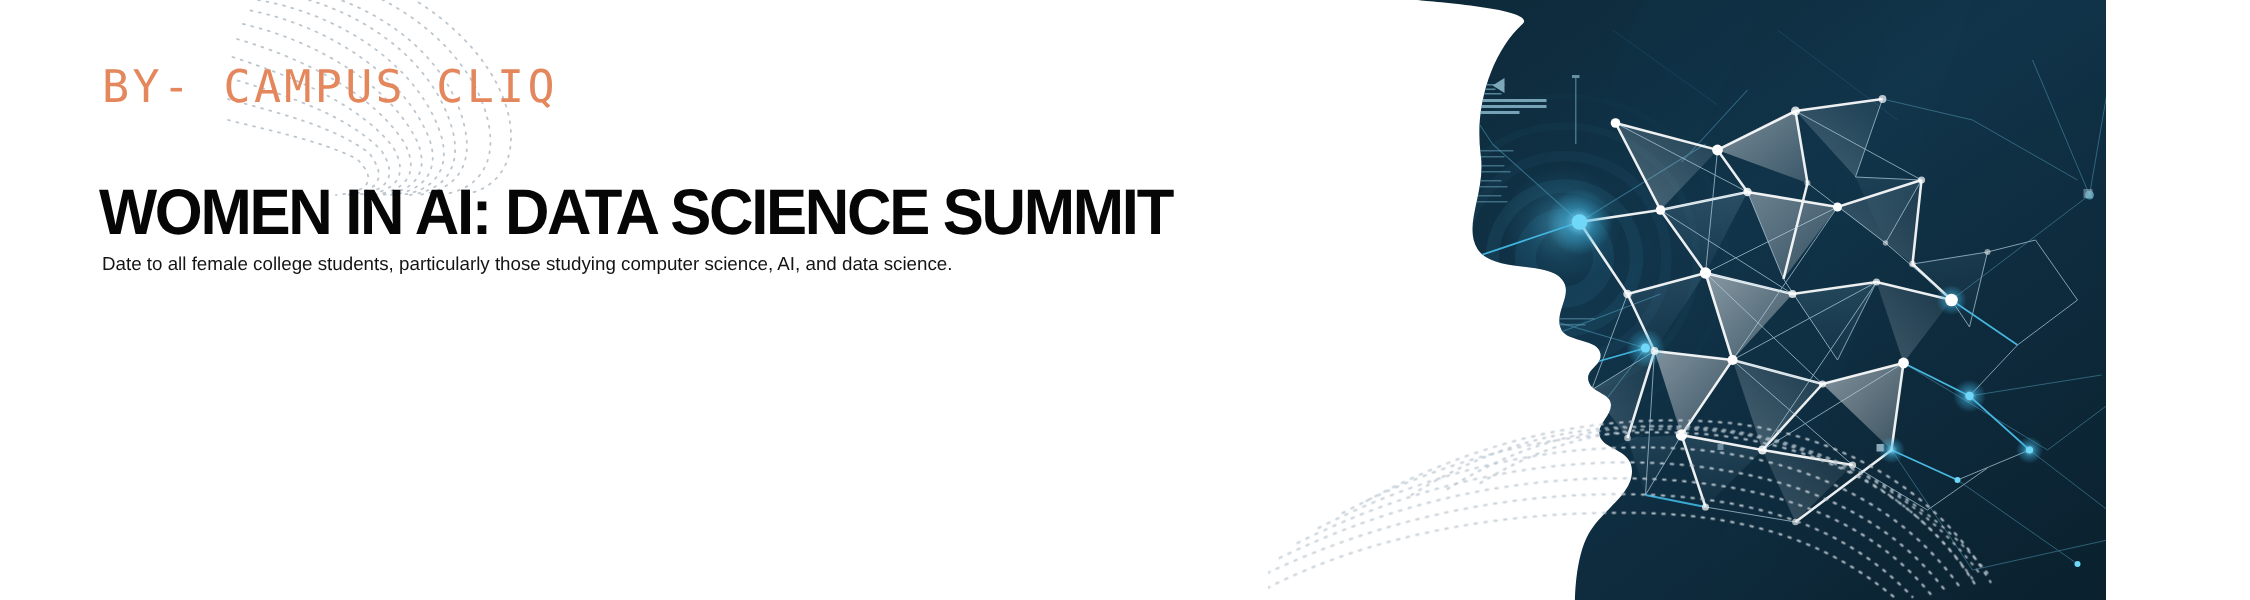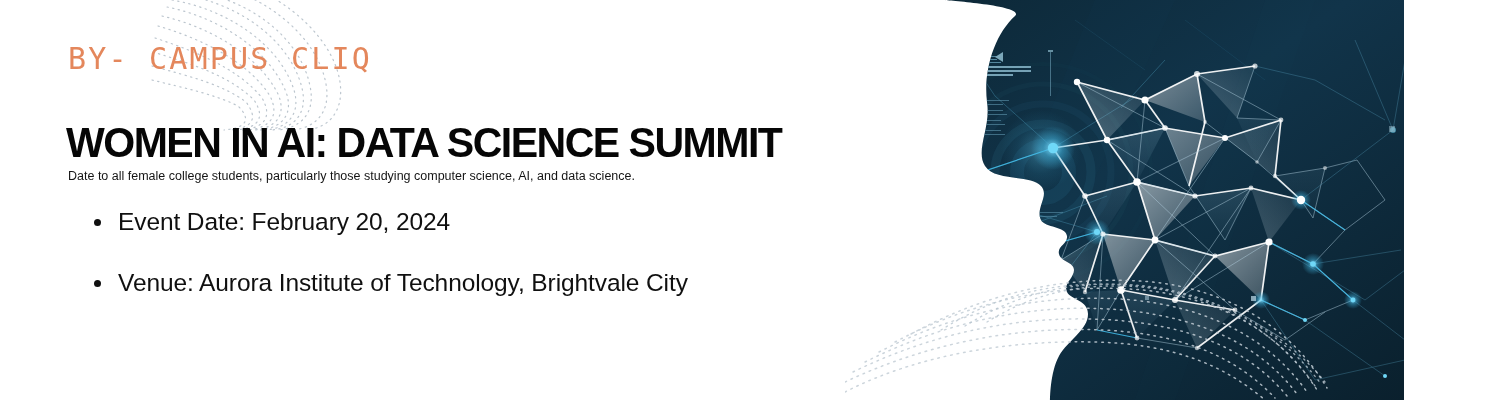--- a/index.html
+++ b/index.html
@@ -434,19 +434,15 @@
         <path d="M88,0 C142,18 184,60 190,100 C194,128 180,146 156,148"></path>
       </g>
     </svg>
 
     <div class="byline">BY- CAMPUS CLIQ</div>
 
     <h1 class="headline">WOMEN IN AI: DATA SCIENCE SUMMIT</h1>
 
     <p class="subtext">Date to all female college students, particularly those studying computer science, AI, and data science.</p>
 
-    <ul class="bullets">
-      <li>Event Date: February 20, 2024</li>
-      <li>Venue: Aurora Institute of Technology, Brightvale City</li>
-    </ul>
   </div>
 
 </div>
 
 </body></html>

